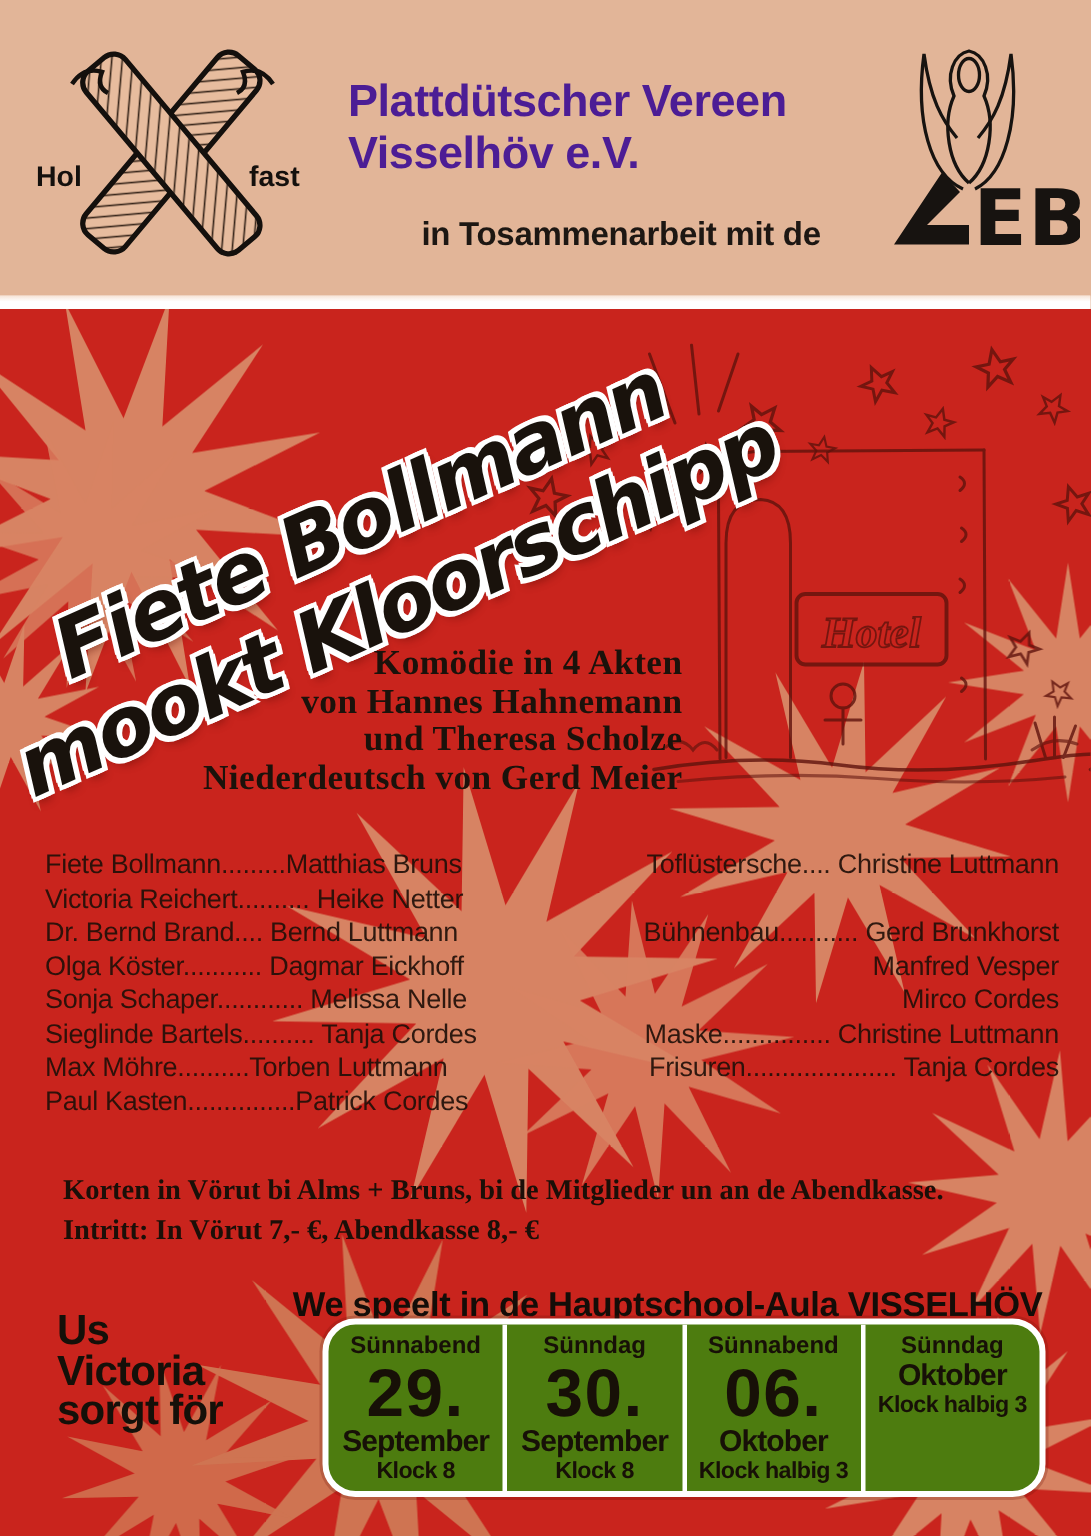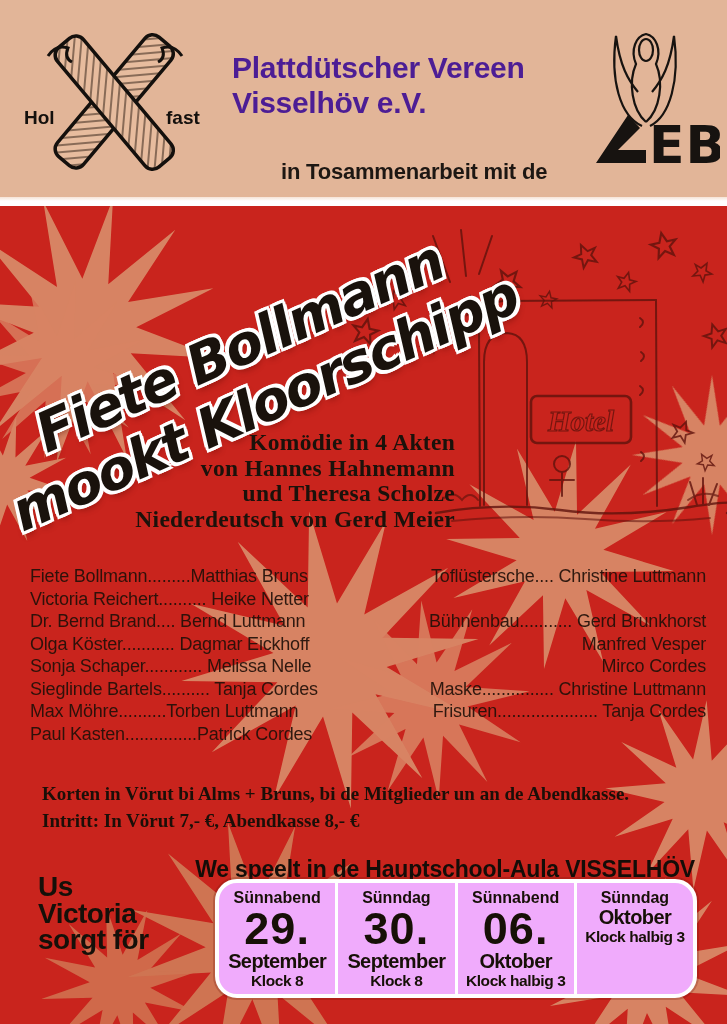--- a/index.html
+++ b/index.html
@@ -10,21 +10,21 @@
     -webkit-font-smoothing:antialiased;
   }
   
   .header{position:absolute;top:0;left:0;width:727px;height:197px;background:#e2b598;z-index:3;}
   .divider{position:absolute;top:197px;left:0;width:727px;height:9px;
     background:linear-gradient(#f6e3d6,#ffffff 45%,#fff);z-index:3;}
   .holfast{position:absolute;left:20px;top:22px;width:190px;height:155px;}
   .org{position:absolute;left:232px;top:50px;color:#4c1d95;font-weight:bold;
     font-size:30px;line-height:35px;letter-spacing:-.3px;}
   .coop{position:absolute;left:281px;top:143px;color:#1d1713;font-weight:bold;
-    font-size:22px;letter-spacing:-.2px;margin-top:16px;}
+    font-size:22px;letter-spacing:-.2px;}
   .leb{position:absolute;left:570px;top:20px;width:150px;height:152px;}
   
   .decor{position:absolute;top:0;left:0;z-index:1;pointer-events:none;}
   
   .main-title{
     position:absolute;left:-28px;top:313px;width:560px;z-index:2;
     transform:rotate(-24deg);
     display:flex;flex-direction:column;align-items:center;
     font-family:"DejaVu Sans",sans-serif;font-weight:bold;font-style:oblique;
     font-size:55px;line-height:62px;letter-spacing:-2px;color:#19120c;
@@ -55,21 +55,21 @@
   
   .venue{position:absolute;right:32px;top:856px;z-index:2;font-weight:bold;
     font-size:23px;color:#140d08;letter-spacing:-.2px;white-space:nowrap;}
   
   .music{position:absolute;left:38px;top:874px;width:162px;z-index:2;
     font-weight:bold;font-size:28px;line-height:26.5px;
     letter-spacing:-.5px;color:#151009;}
   
   .shows{
     position:absolute;left:215px;top:879px;width:482px;height:119px;z-index:2;
-    background:#f0abfc;border:4px solid #fff;border-radius:22px;
+    background:#4d7c0f;border:4px solid #fff;border-radius:22px;
     box-sizing:border-box;display:flex;overflow:hidden;
     box-shadow:0 0 0 2px rgba(110,20,12,.25);
   }
   .show-col{flex:1 1 0;text-align:center;color:#171007;padding-top:5px;min-width:0;}
   .show-col + .show-col{border-left:3px solid #fff;}
   .show-day{font-size:16px;font-weight:bold;line-height:19px;}
   .show-date{font-size:45px;font-weight:bold;line-height:44px;letter-spacing:1px;}
   .show-month{font-size:20px;font-weight:bold;line-height:21px;letter-spacing:-.6px;}
   .show-time{font-size:15.5px;font-weight:bold;line-height:18px;letter-spacing:-.4px;white-space:nowrap;}
 </style>

